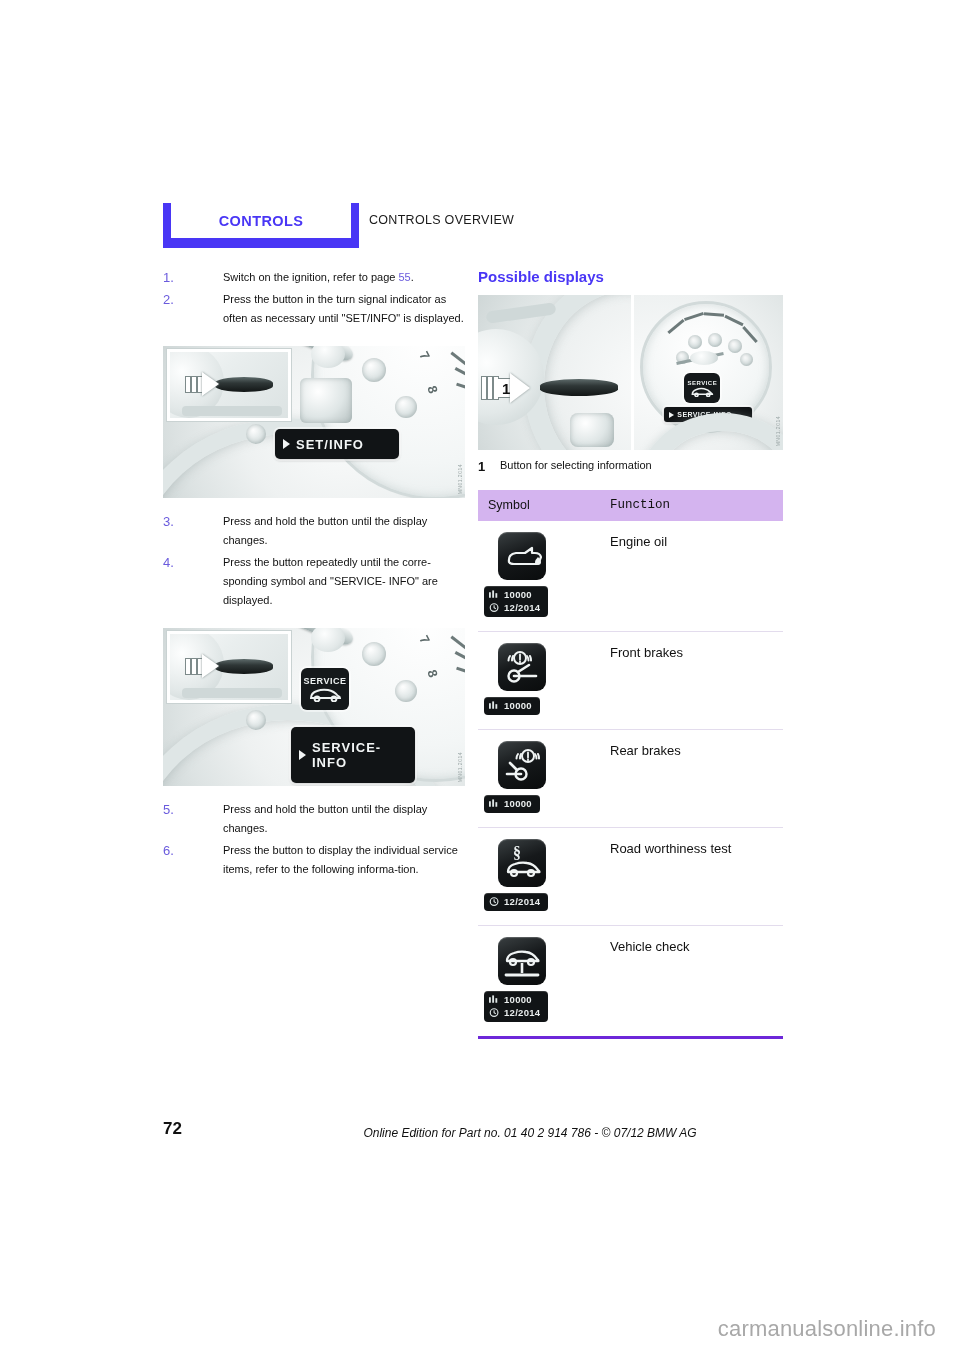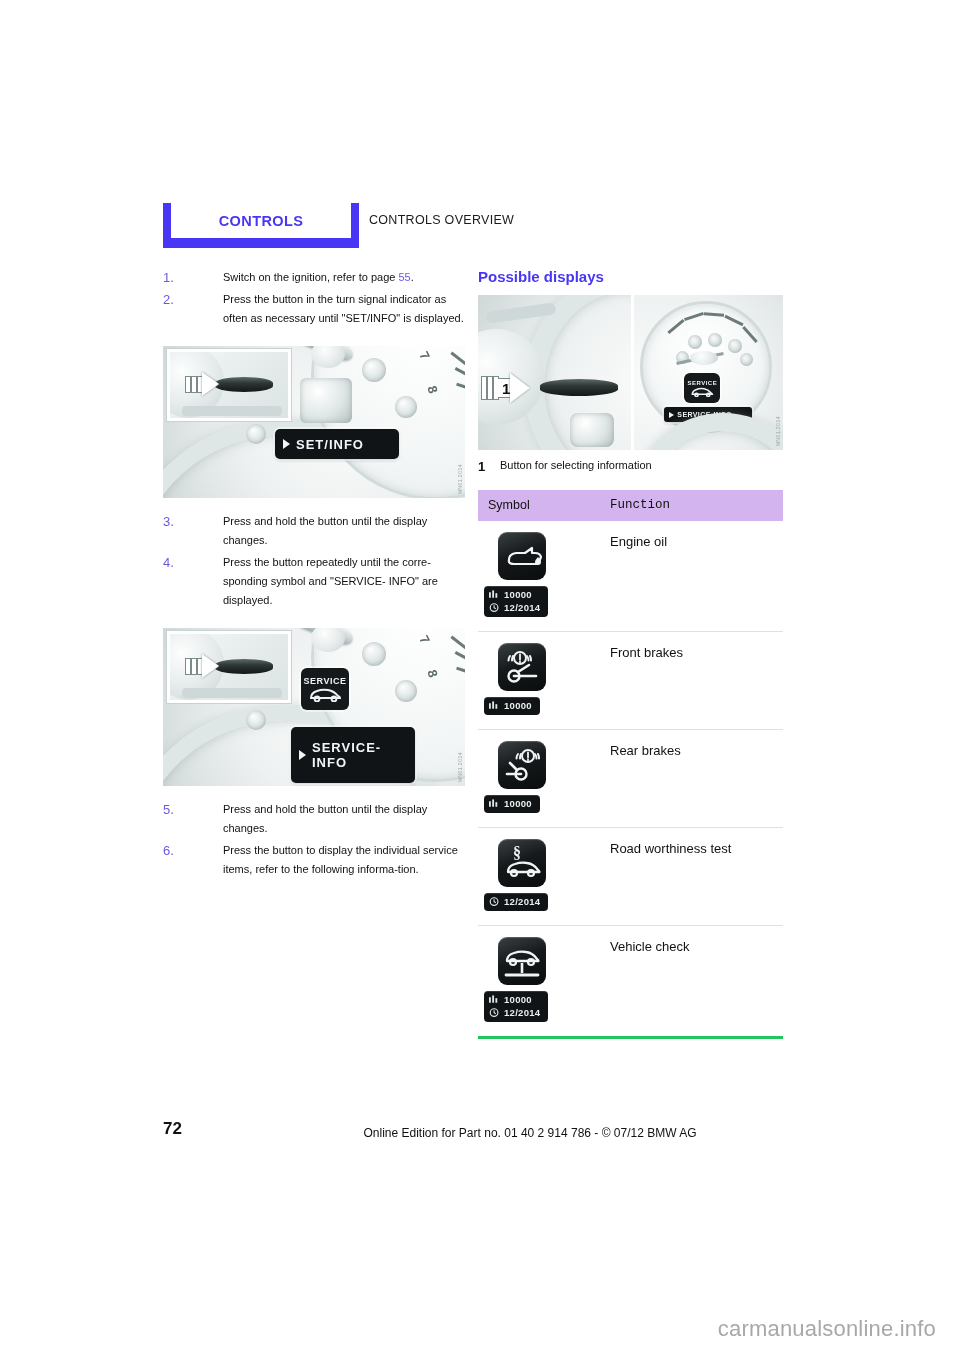--- a/index.html
+++ b/index.html
@@ -157,21 +157,21 @@
     background:#d4b4ef; text-align:left; font-weight:normal;
     font-size:12.5px; color:#111; padding:8px 0 9px 10px;
   }
   .tbl th.c2 { padding-left:14px;font-family:Liberation Mono, monospace; }
   .tbl td {
     vertical-align:top; padding:9px 0 14px 0;
     border-bottom:1px solid #e3dced; font-size:13px; color:#111;
   }
   .tbl td.sym { width:118px; padding-left:6px; }
   .tbl td.fn  { padding-left:14px; padding-top:13px; }
-  .tbl tr.last td { border-bottom:3px solid #22c55e; }
+  .tbl tr.last td { border-bottom:3px solid #6d28d9; }
 
   .icon-box {
     width:48px; height:48px; border-radius:9px;
     background: linear-gradient(160deg,#3a4042 0%, #16191b 45%, #0a0c0d 100%);
     position:relative; margin:2px 0 6px 14px;
     box-shadow: inset 0 1px 1px rgba(255,255,255,.22);
   }
   .icon-box svg { position:absolute; left:0; top:0; }
   .val-chip {
     border-radius:4px; background:#111416; color:#e9eded;
@@ -185,20 +185,21 @@
 
   
   .folio {
     position:absolute; left:163px; top:1119px;
     font-size:17px; font-weight:bold; color:#111;
   }
   .imprint {
     position:absolute; left:250px; top:1126px; width:560px;
     text-align:center; font-size:12px; color:#111;
     font-family:"Liberation Sans", sans-serif;
+    font-style:italic;
   }
   .wm {
     position:absolute; right:24px; bottom:16px;
     font-size:22px; color:#a8a8a8; letter-spacing:.2px;
     font-family:"Liberation Sans", sans-serif;
   }
 </style>
 </head>
 <body>
 

